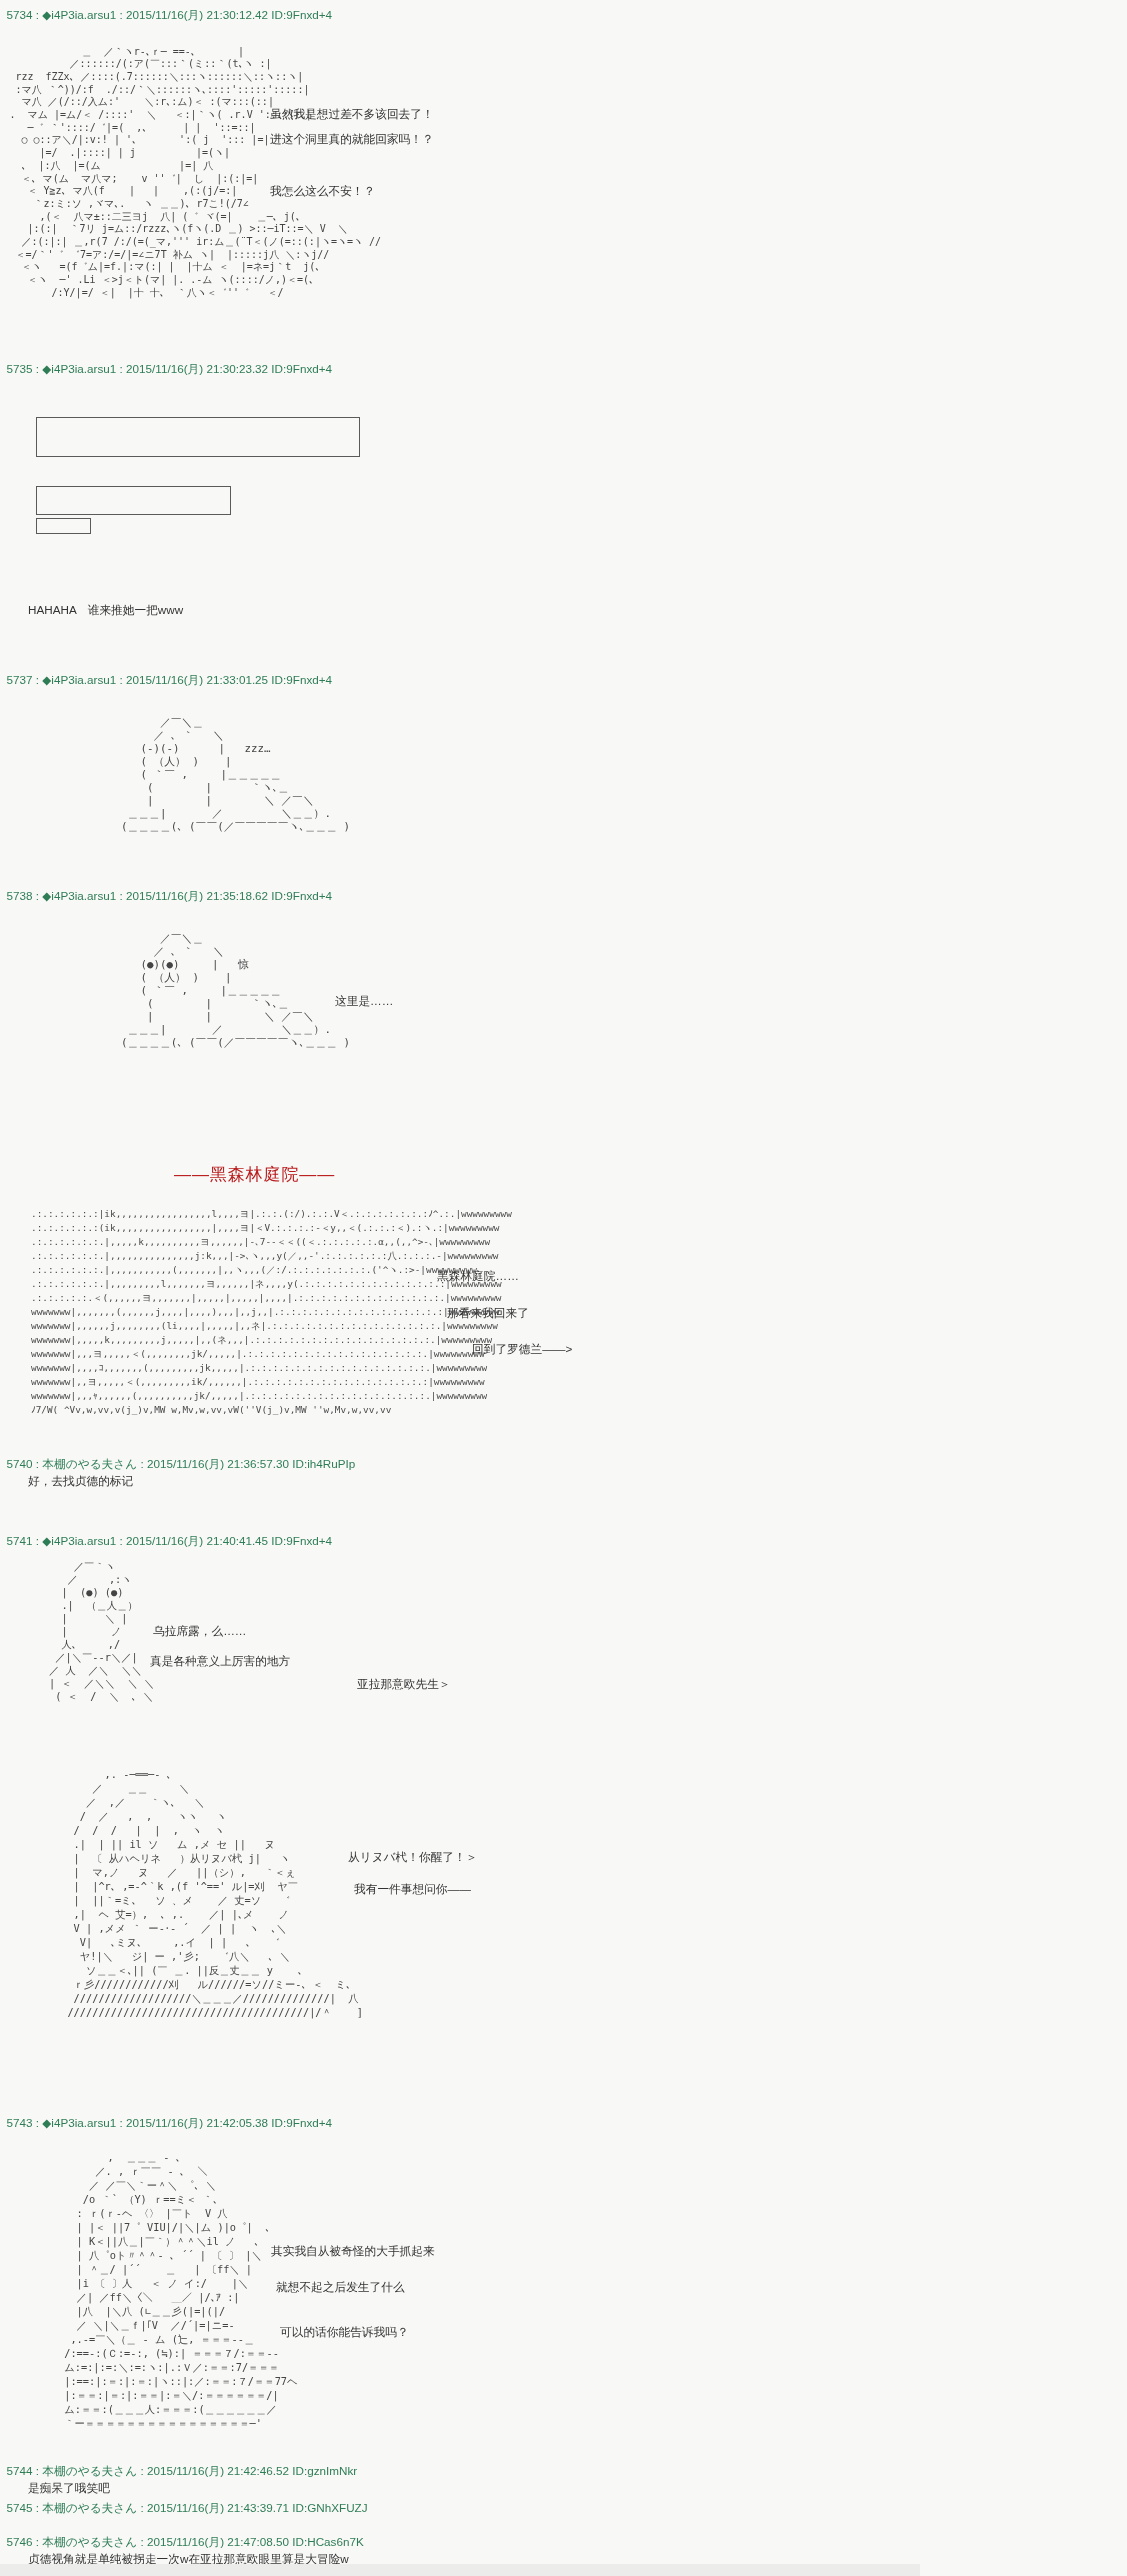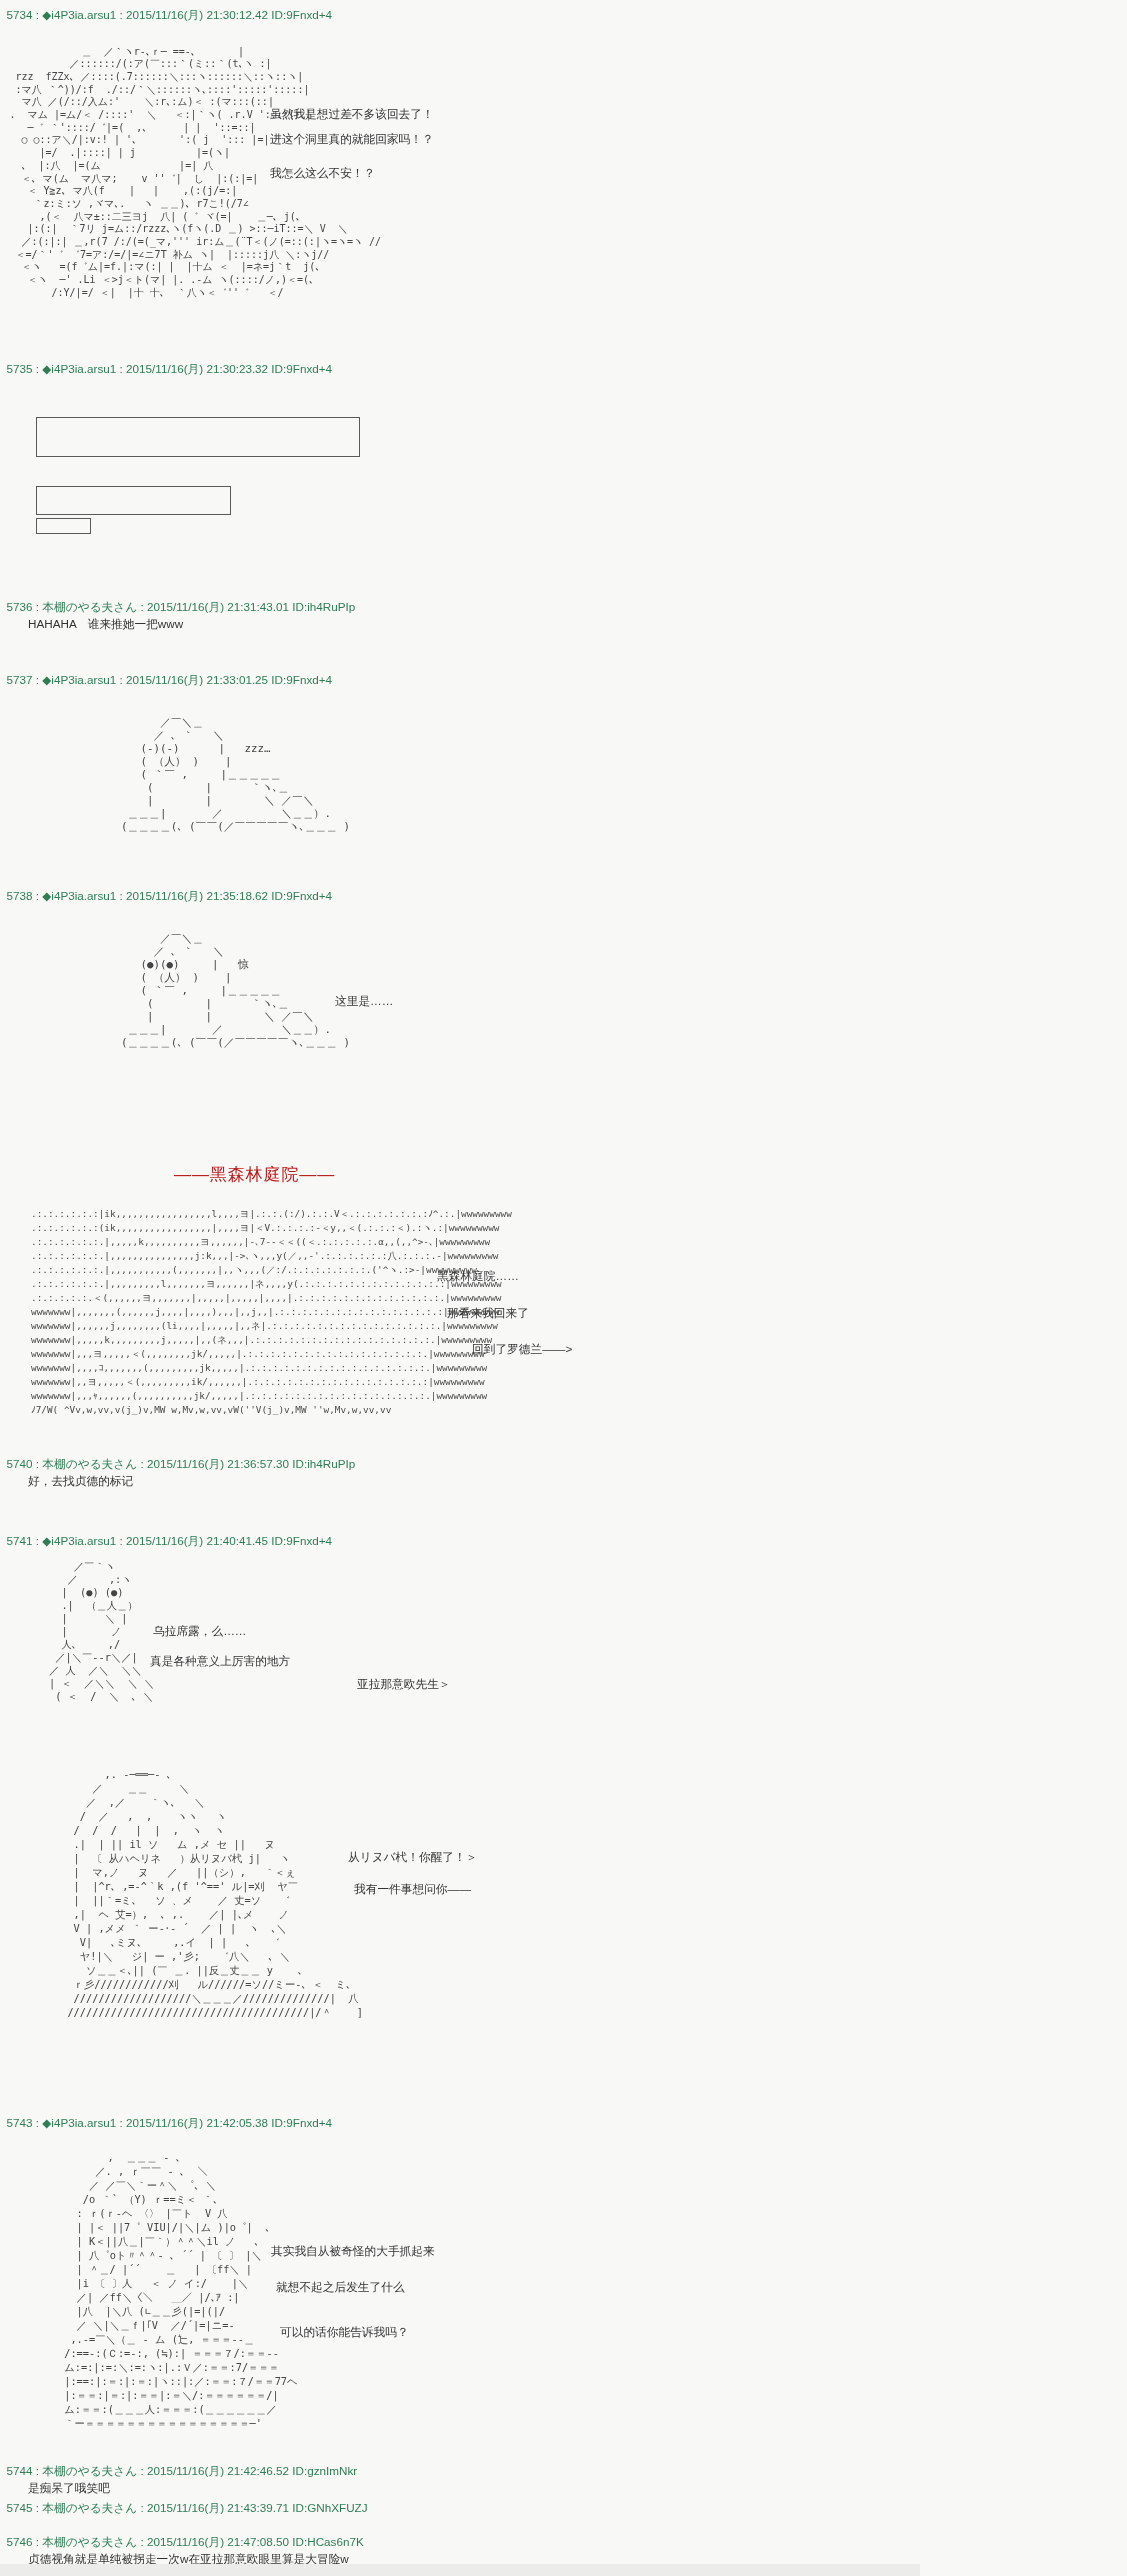--- a/index.html
+++ b/index.html
@@ -58,32 +58,31 @@
     ｀z:ミ:ソ ,ヾマ､.   ヽ ＿＿)､ r7こ!(/7∠
      ,(＜  八マ±::二三ヨj  八| (゛ ヾ(=|    ＿─､ j(､
    |:(:|  ｀7リ j=ム::/rzzz､ヽ(fヽ(.D ＿) &gt;::─iT::=＼ V  ＼
   ／:(:|:| ＿,r(7 /:/(=(_マ,''' ir:ム＿(¨T＜(ノ(=::(:|ヽ=ヽ=ヽ //
  ＜=/｀'゛ ゛7=ア:/=/|=∠ニ7T 补ム ヽ|  |:::::j八 ＼:ヽj//
   ＜ヽ   =(f゛ム|=f.|:マ(:| |  |十ム ＜  |=ネ=j｀t  j(､
    ＜ヽ  ─' .Li ＜&gt;j＜ト(マ| |. .-ム ヽ(::::/ノ,)＜=(､
        /:Y/|=/ ＜|  |十 十､  ｀八ヽ＜゛''゛   ＜/</pre>
     <div class="speech" style="left:270px; top:99px">虽然我是想过差不多该回去了！</div>
     <div class="speech" style="left:270px; top:124px">进这个洞里真的就能回家吗！？</div>
-    <div class="speech" style="left:270px; top:158px">我怎么这么不安！？</div>
+    <div class="speech" style="left:270px; top:176px">我怎么这么不安！？</div>
   </section>
 
   <section class="post" style="top:362px">
     <div class="post-header">5735 : ◆i4P3ia.arsu1 : 2015/11/16(月) 21:30:23.32 ID:9Fnxd+4</div>
     <div class="aabox" style="left:36px; top:55px;  width:324px; height:40px"></div>
     <div class="aabox" style="left:36px; top:124px; width:195px; height:29px"></div>
     <div class="aabox" style="left:36px; top:156px; width:55px;  height:16px"></div>
   </section>
 
   <section class="post" style="top:600px">
-    <div class="post-header">5736 : 本棚のやる夫さん : 2015/11/16(月) 21:31:43.01 ID:ih4RuPIp</div>
     <div class="post-body">HAHAHA　谁来推她一把www</div>
   </section>
 
   <section class="post" style="top:673px">
     <div class="post-header">5737 : ◆i4P3ia.arsu1 : 2015/11/16(月) 21:33:01.25 ID:9Fnxd+4</div>
     <pre class="aa aa-seal" style="left:108px; top:43px">        ／￣＼＿
        ／ ､ ｀   ＼
      (-)(-)      |   zzz…
      ( （人） )    |
      ( ｀￣ ,     |＿＿＿＿＿

